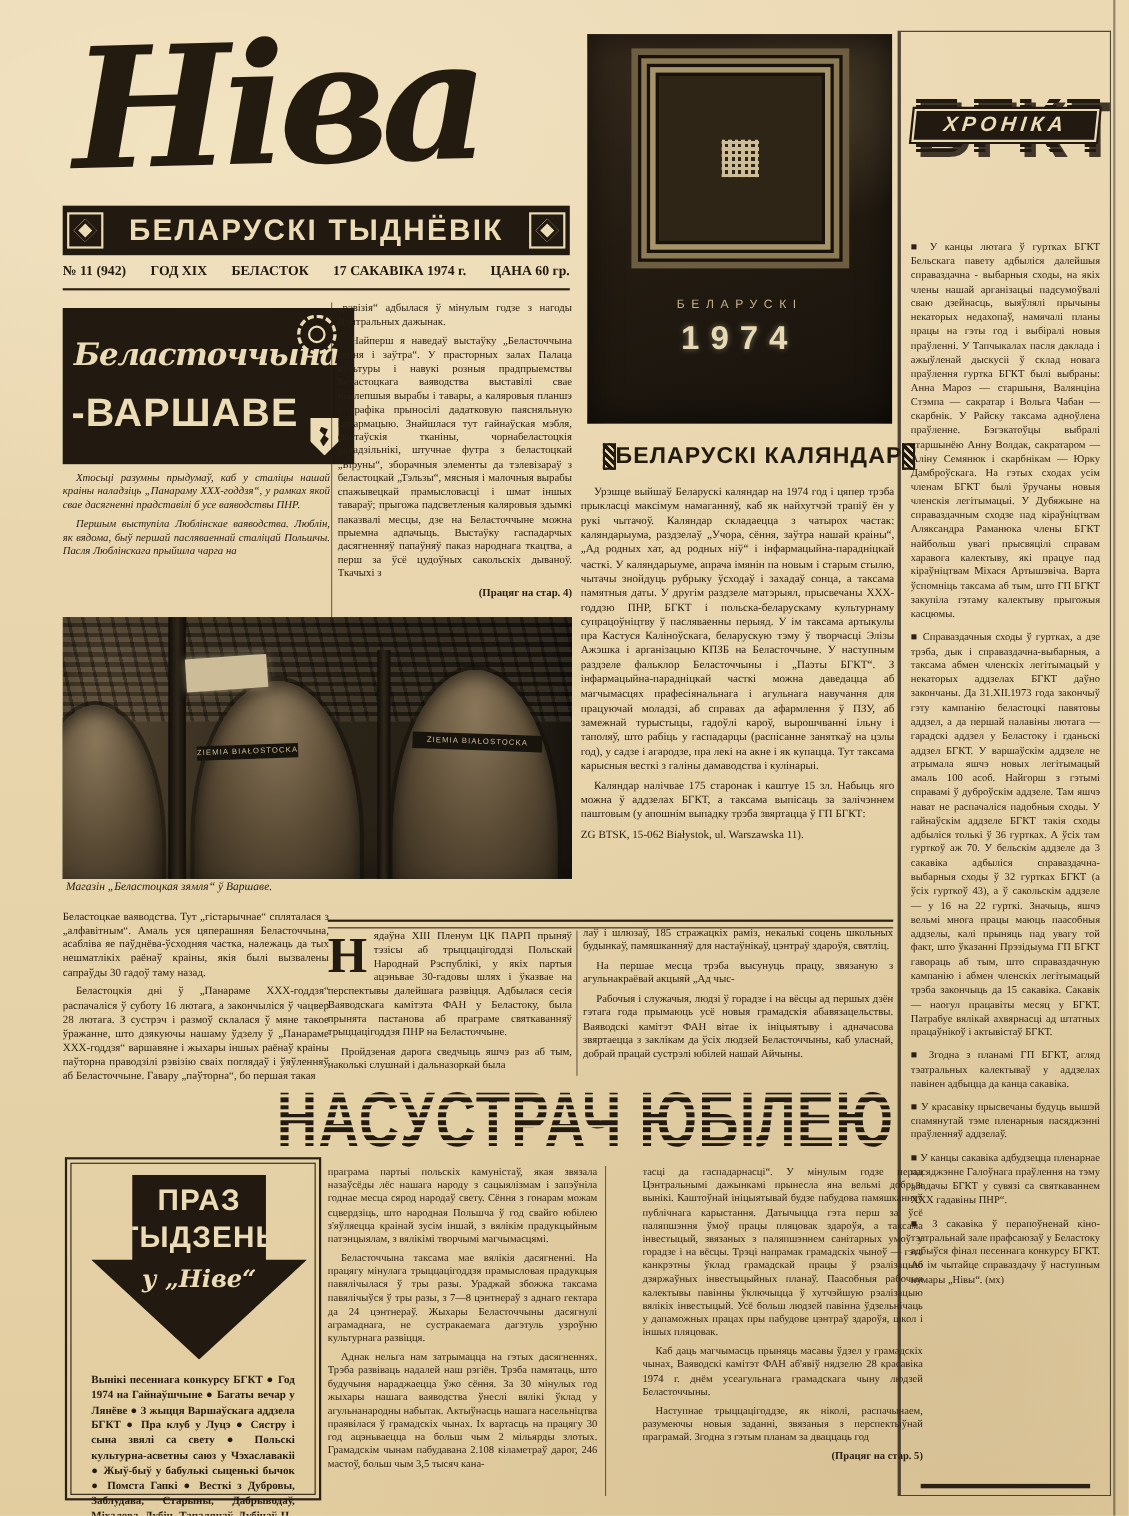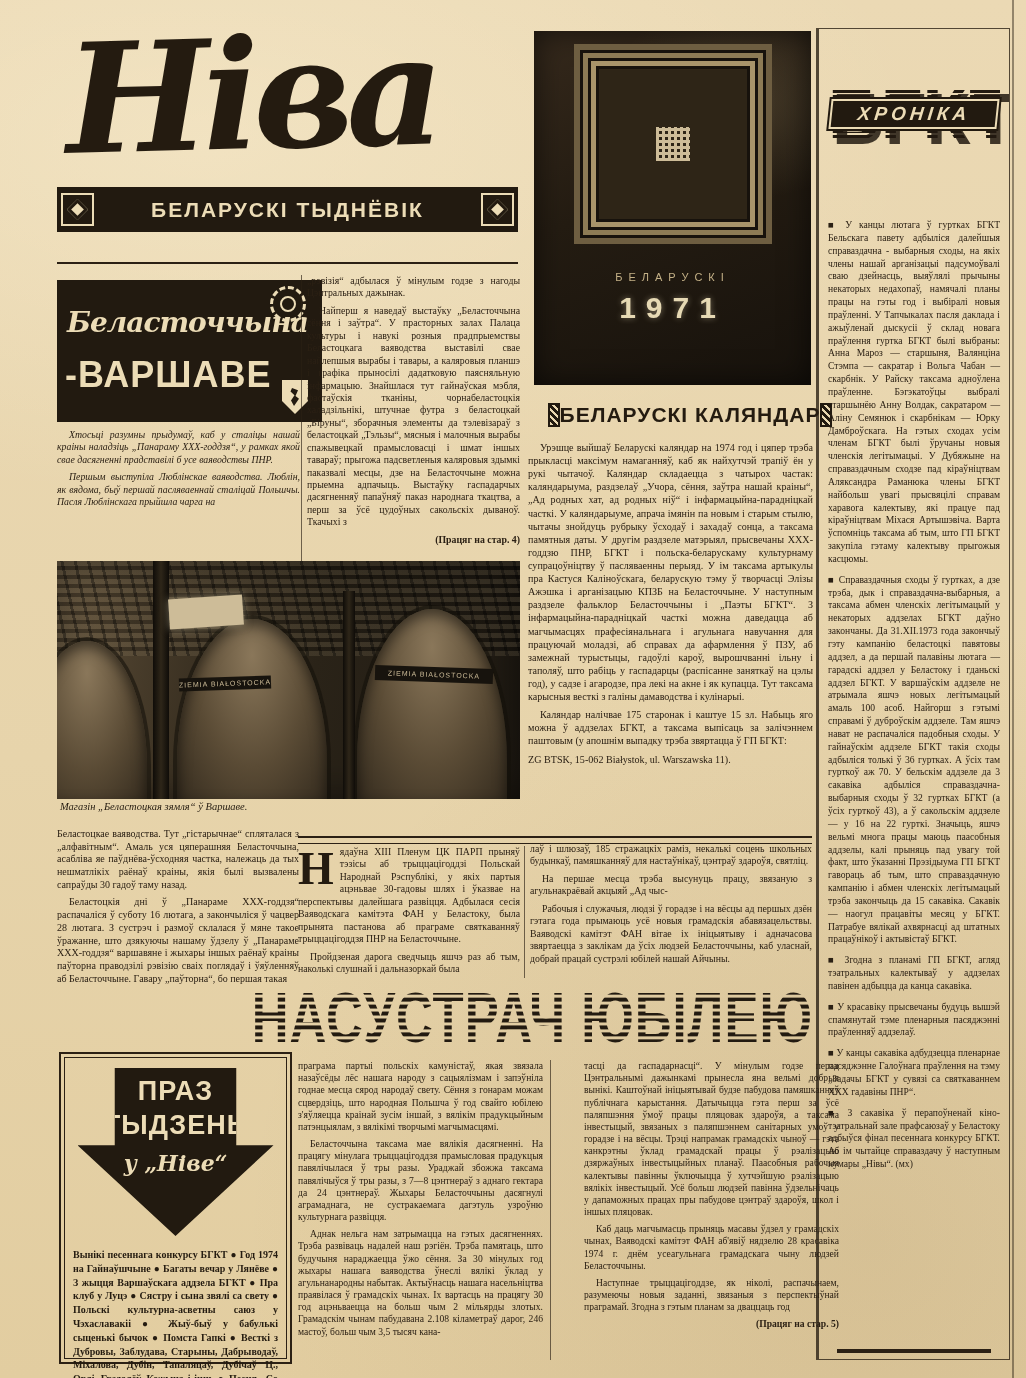--- a/index.html
+++ b/index.html
@@ -33,21 +33,21 @@
 
   
   .niva-logo{
     left:66px;top:14px;width:460px;height:176px;
     font-family:"DejaVu Serif",serif;font-style:italic;font-weight:bold;
     font-size:152px;line-height:1.05;letter-spacing:-7px;color:#241b10;
     transform:rotate(-1.5deg);
   }
   .banner{left:57px;top:187px;width:461px;height:45px;background:var(--black);
     display:flex;align-items:center;justify-content:space-between;padding:0 4px;box-sizing:border-box;}
-  .banner-text{font-family:"Liberation Sans",sans-serif;font-weight:bold;font-size:21px;
+  .banner-text{font-family:"Liberation Sans",sans-serif;font-weight:bold;font-size:27px;
     letter-spacing:2px;color:var(--cream);white-space:nowrap;}
   .orn{width:33px;height:33px;border:2px solid var(--cream);box-sizing:border-box;
     display:flex;align-items:center;justify-content:center;}
   .orn i{display:block;width:15px;height:15px;background:var(--cream);transform:rotate(45deg);
     box-shadow:inset 0 0 0 3px var(--black), inset 0 0 0 5px var(--cream);}
   .issue-line{left:57px;top:239px;width:461px;height:18px;display:flex;justify-content:space-between;
     font-weight:bold;font-size:12.5px;color:#241b10;white-space:nowrap;}
   .mast-rule{left:57px;top:262px;width:461px;height:2px;}
 
   
@@ -126,21 +126,21 @@
   .jubilee-head{left:296px;top:979px;width:517px;height:76px;display:flex;align-items:center;justify-content:flex-end;overflow:visible;}
   .jubilee-head span{font-family:"Liberation Sans",sans-serif;font-weight:bold;font-size:51px;
     letter-spacing:1px;white-space:nowrap;transform:scale(1.0,1.38);transform-origin:center;}
 
   
   .dropcap{float:left;font-family:"Liberation Serif",serif;font-weight:bold;font-size:46px;
     line-height:.82;padding:4px 6px 0 0;color:#241b10;}
 
   
   .week-box{left:59px;top:1052px;width:233px;height:312px;border:2px solid var(--ink);box-sizing:border-box;}
-  .week-inner{position:absolute;inset:3px;border:1px solid var(--ink);padding:6px 8px 8px;box-sizing:border-box;}
+  .week-inner{position:absolute;inset:3px;border:1px solid var(--ink);padding:6px 18px 8px;box-sizing:border-box;}
   .arrow{position:relative;width:196px;height:168px;margin:4px auto 12px;background:var(--black);
     clip-path:polygon(19% 0,81% 0,81% 46%,100% 46%,50% 100%,0 46%,19% 46%);}
   .arrow .a1,.arrow .a2{position:absolute;left:0;right:0;text-align:center;color:var(--cream);
     font-family:"Liberation Sans",sans-serif;font-weight:bold;font-size:27px;letter-spacing:1px;}
   .arrow .a1{top:8px;}
   .arrow .a2{top:42px;}
   .arrow .a3{position:absolute;left:0;right:0;top:82px;text-align:center;color:var(--cream);
     font-family:"DejaVu Serif",serif;font-style:italic;font-weight:bold;font-size:22px;}
   .week-text{font-size:10px;line-height:1.38;font-weight:bold;text-align:justify;color:#241b10;}
 
@@ -161,20 +161,27 @@
   <div class="abs banner">
     <span class="orn">
         <i></i>
       </span>
     <span class="banner-text">БЕЛАРУСКІ ТЫДНЁВІК</span>
     <span class="orn">
         <i></i>
       </span>
   </div>
 
+  <div class="abs issue-line">
+    <span>№ 11 (942)</span>
+    <span>ГОД XIX</span>
+    <span>БЕЛАСТОК</span>
+    <span>17 САКАВІКА 1974 г.</span>
+    <span>ЦАНА 60 гр.</span>
+  </div>
   <div class="abs hrule mast-rule"></div>
 
   <div class="abs lead-box">
     <span class="gear">
         <i></i>
       </span>
     <div class="l1">Беласточчына</div>
     <div class="l2">-ВАРШАВЕ</div>
     <span class="shield">
         <i></i>
@@ -210,21 +217,21 @@
   <div class="col" style="left:57px;top:828px;width:242px;height:220px;font-size:10px;">
     <p class="noindent">Беластоцкае ваяводства. Тут „гістарычнае“ спляталася з „алфавітным“. Амаль уся цяперашняя Беласточчына, асабліва яе паўднёва-ўсходняя частка, належаць да тых нешматлікіх раёнаў краіны, якія былі вызвалены сапраўды 30 гадоў таму назад.</p>
     <p>Беластоцкія дні ў „Панараме XXX-годдзя“ распачаліся ў суботу 16 лютага, а закончыліся ў чацвер 28 лютага. З сустрэч і размоў склалася ў мяне такое ўражанне, што дзякуючы нашаму ўдзелу ў „Панараме XXX-годдзя“ варшавяне і жыхары іншых раёнаў краіны паўторна праводзілі рэвізію сваіх поглядаў і ўяўленняў аб Беласточчыне. Гавару „паўторна“, бо першая такая</p>
   </div>
 
   <div class="abs calendar-photo">
     <div class="cal-frame">
       <div class="cal-motif"></div>
     </div>
     <div class="cal-title">БЕЛАРУСКІ</div>
-    <div class="cal-year">1971</div>
+    <div class="cal-year">1974</div>
   </div>
 
   <div class="abs cal-head">
     <span class="blockorn"></span>
     <span class="t">БЕЛАРУСКІ КАЛЯНДАР</span>
     <span class="blockorn"></span>
   </div>
   <div class="col cal-body">
     <p>Урэшце выйшаў Беларускі каляндар на 1974 год і цяпер трэба прыкласці максімум намаганняў, каб як найхутчэй трапіў ён у рукі чытачоў. Каляндар складаецца з чатырох частак: каляндарыума, раздзелаў „Учора, сёння, заўтра нашай краіны“, „Ад родных хат, ад родных ніў“ і інфармацыйна-парадніцкай часткі. У каляндарыуме, апрача імянін па новым і старым стылю, чытачы знойдуць рубрыку ўсходаў і захадаў сонца, а таксама памятныя даты. У другім раздзеле матэрыял, прысвечаны XXX-годдзю ПНР, БГКТ і польска-беларускаму культурнаму супрацоўніцтву ў пасляваенны перыяд. У ім таксама артыкулы пра Кастуся Каліноўскага, беларускую тэму ў творчасці Элізы Ажэшка і арганізацыю КПЗБ на Беласточчыне. У наступным раздзеле фальклор Беласточчыны і „Паэты БГКТ“. З інфармацыйна-парадніцкай часткі можна даведацца аб магчымасцях прафесіянальнага і агульнага навучання для працуючай моладзі, аб справах да афармлення ў ПЗУ, аб замежнай турыстыцы, гадоўлі кароў, вырошчванні ільну і таполяў, што рабіць у гаспадарцы (распісанне заняткаў на цэлы год), у садзе і агародзе, пра лекі на акне і як купацца. Тут таксама карысныя весткі з галіны дамаводства і кулінарыі.</p>
     <p>Каляндар налічвае 175 старонак і каштуе 15 зл. Набыць яго можна ў аддзелах БГКТ, а таксама выпісаць за залічэннем паштовым (у апошнім выпадку трэба звяртацца ў ГП БГКТ:</p>

